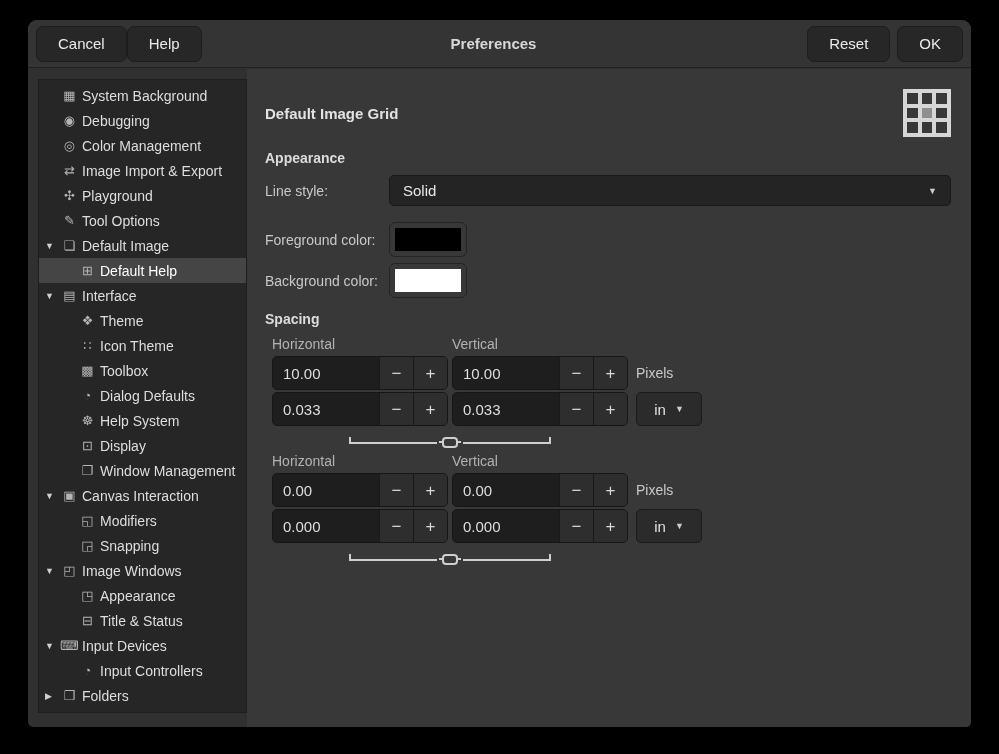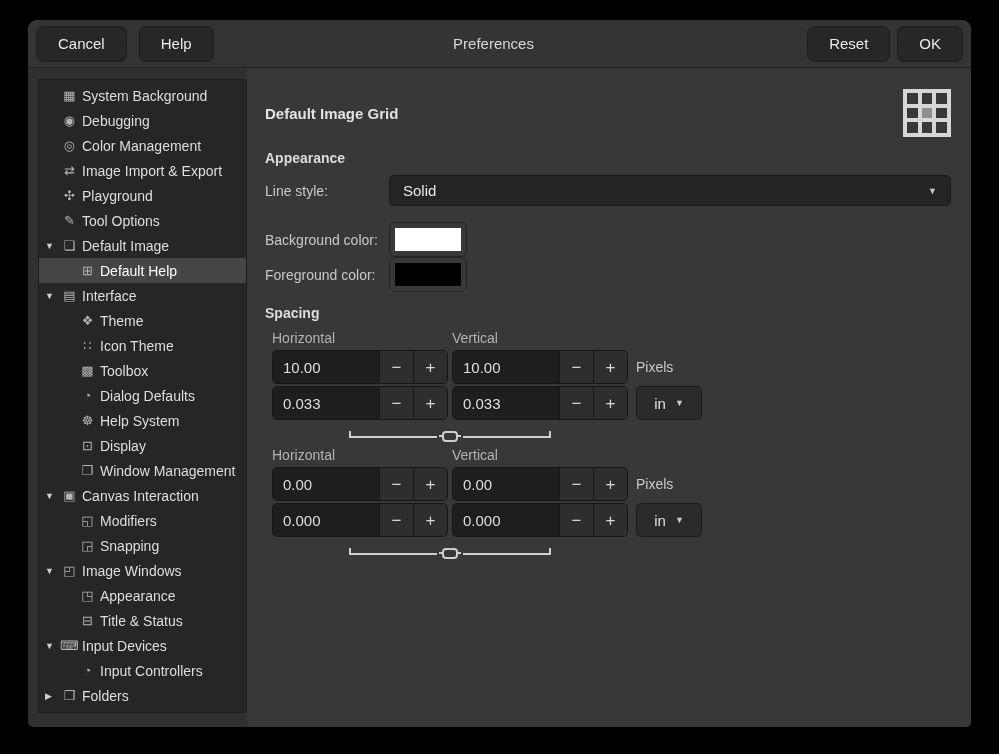--- a/index.html
+++ b/index.html
@@ -3,25 +3,25 @@
 <meta charset="utf-8">
 <style>
   * { box-sizing: border-box; margin: 0; padding: 0; }
   html,body { width: 999px; height: 754px; background: #000; font-family: "Liberation Sans", sans-serif; }
   .window { position: absolute; left: 28px; top: 20px; width: 943px; height: 707px;
             background: #303030; border-radius: 9px 9px 5px 5px; overflow: hidden; }
 
   
   .titlebar { height: 48px; background: #343434; border-bottom: 1px solid #212121;
               display: flex; align-items: center; padding: 0 8px; position: relative; }
-  .tb-left { display: flex; gap: 12px; z-index: 2; }
+  .tb-left { display: flex; z-index: 2; }
   .tb-right { margin-left: auto; display: flex; gap: 7px; z-index: 2; }
   .tb-btn { height: 36px; padding: 0 21px; background: #272727; border: 1px solid #1d1d1d;
             border-radius: 7px; color: #ebebeb; font-size: 15px; font-family: inherit; cursor: pointer; }
-  .tb-title { position: absolute; left: 0; right: 12px; text-align: center; font-weight: normal;
+  .tb-title { position: absolute; left: 0; right: 12px; text-align: center; font-weight: bold;
               color: #d8d8d8; font-size: 15px; z-index: 1; }
 
   
   .sidebar { position: absolute; left: 10px; top: 59px; width: 209px; bottom: 14px;
              background: #262626; border: 1px solid #1e1e1e; padding-top: 3px; overflow: hidden; }
   .srow { height: 25px; display: flex; align-items: center; color: #dedede; font-size: 14px; }
   .srow.selected { background: #454545; color: #ffffff; }
   .exp { width: 15px; font-size: 9px; color: #d0d0d0; flex: none; }
   .sicon { width: 19px; font-size: 13px; color: #b5b5b5; text-align: center; margin-right: 3px; flex: none; }
   .slabel { white-space: nowrap; }
@@ -244,31 +244,31 @@
     <div class="sec-heading">Appearance</div>
 
     <div class="form-row">
       <div class="form-label">Line style:</div>
       <div class="dropdown">
         <span>Solid</span>
         <span class="dd-arrow"></span>
       </div>
     </div>
 
+    <div class="form-row" style="margin-bottom:6px;">
+      <div class="form-label">Foreground color:</div>
+      <button class="swatch">
+        <div class="fill" id="fg-fill" style="background: rgb(0, 0, 0);"></div>
+      </button>
+    </div>
+
     <div class="form-row" style="margin-bottom:0;">
       <div class="form-label">Background color:</div>
       <button class="swatch">
         <div class="fill" id="bg-fill" style="background: rgb(255, 255, 255);"></div>
-      </button>
-    </div>
-
-    <div class="form-row" style="margin-bottom:6px;">
-      <div class="form-label">Foreground color:</div>
-      <button class="swatch">
-        <div class="fill" id="fg-fill" style="background: rgb(0, 0, 0);"></div>
       </button>
     </div>
 
     <div class="sec-heading">Spacing</div>
     <div class="spin-grid">
       <div class="col-label">Horizontal</div>
       <div class="col-label">Vertical</div>
       <span></span>
 
       <div class="spin">

